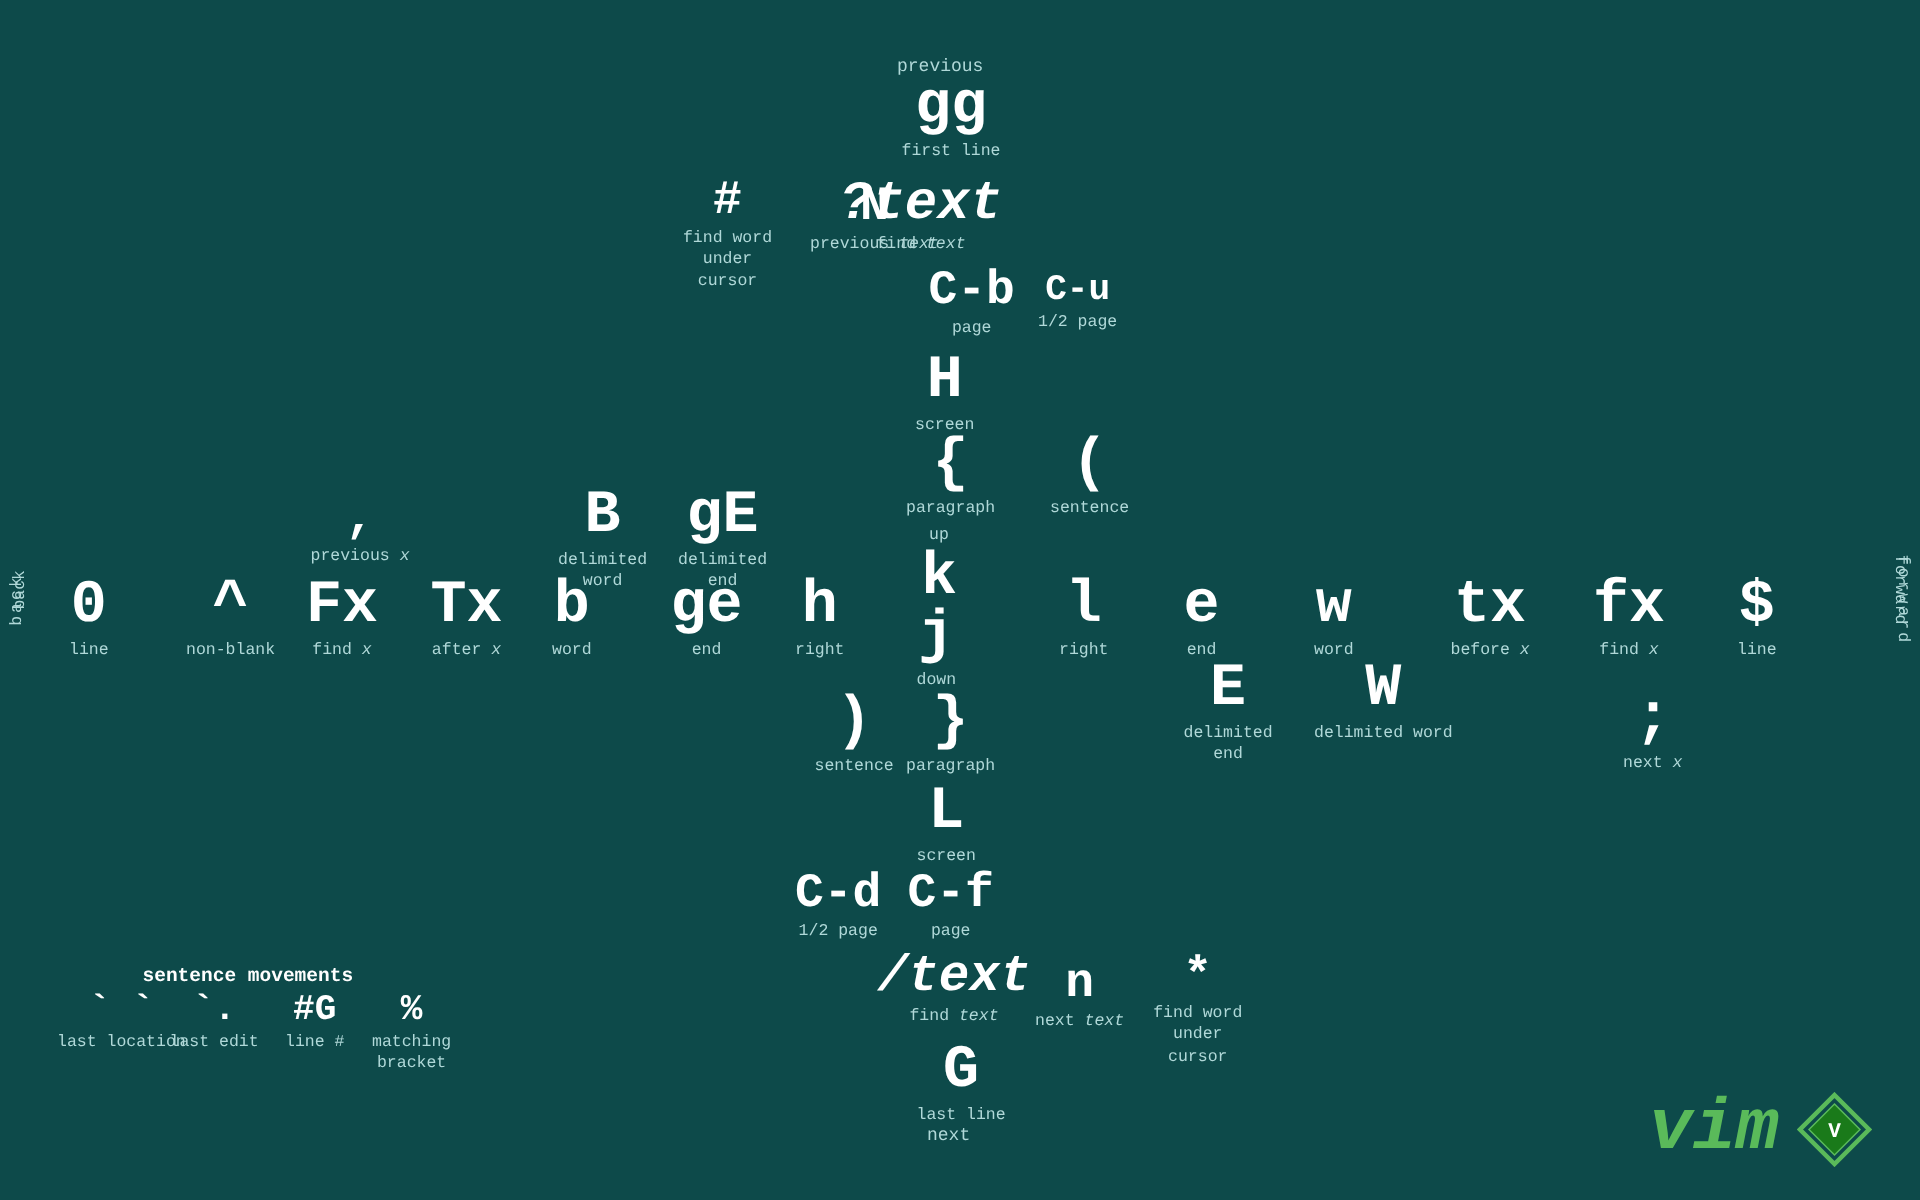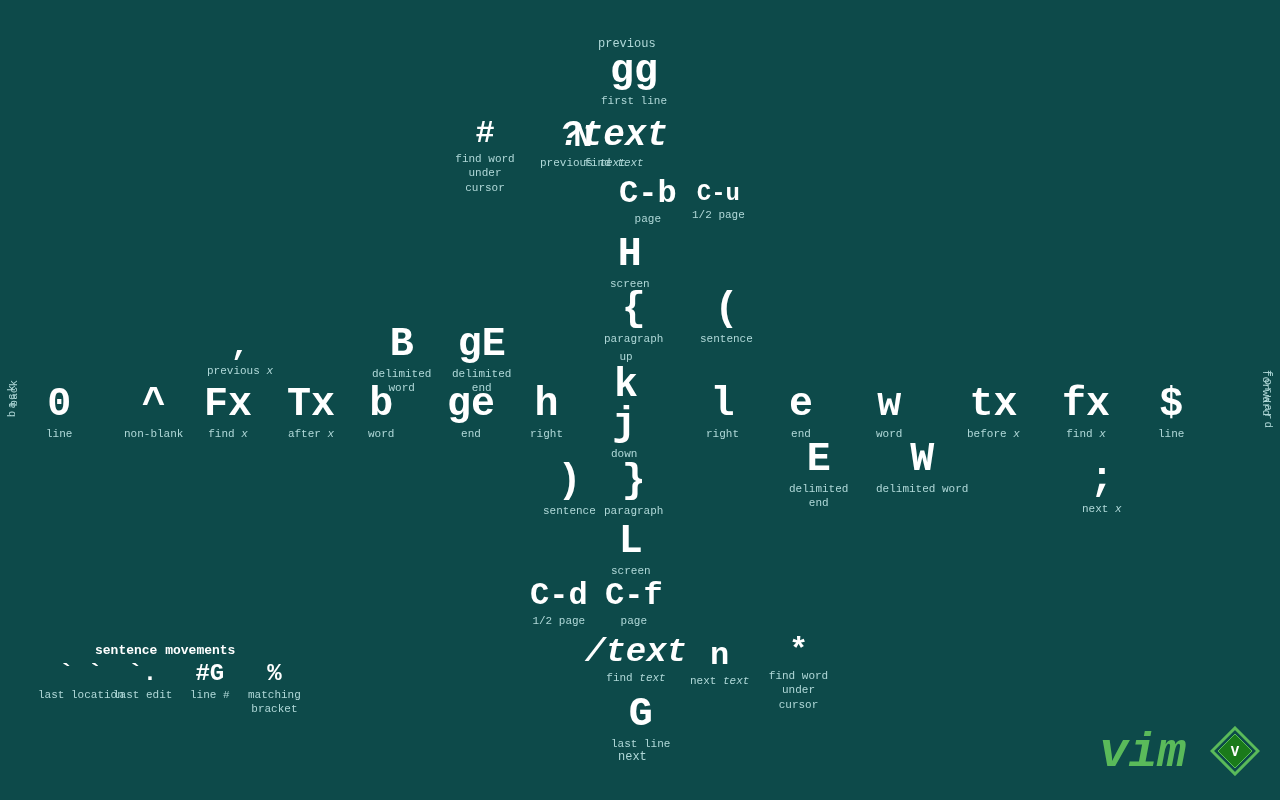--- a/index.html
+++ b/index.html
@@ -43,24 +43,24 @@
     }
     .section-label {
       position: absolute;
       font-size: 13px;
       font-weight: bold;
       color: #ffffff;
     }
     .vim-logo {
       position: absolute;
       bottom: 20px;
-      right: 20px;
+      right: 32px;
       display: flex;
-      align-items: flex-start;
-      gap: 24px;
+      align-items: center;
+      gap: 12px;
     }
     .vim-text {
       font-size: 48px;
       font-weight: bold;
       color: #5aba5a;
       font-style: italic;
     }
     .vim-subtitle {
       font-size: 20px;
       color: #ffffff;

